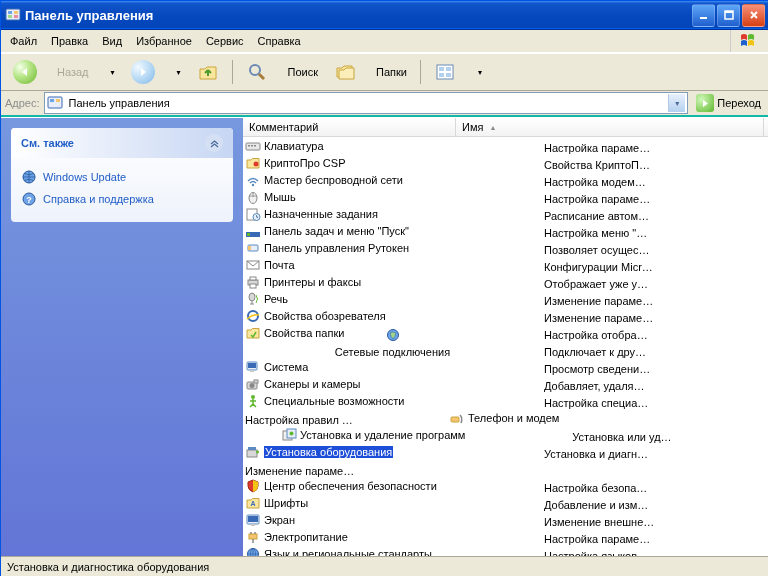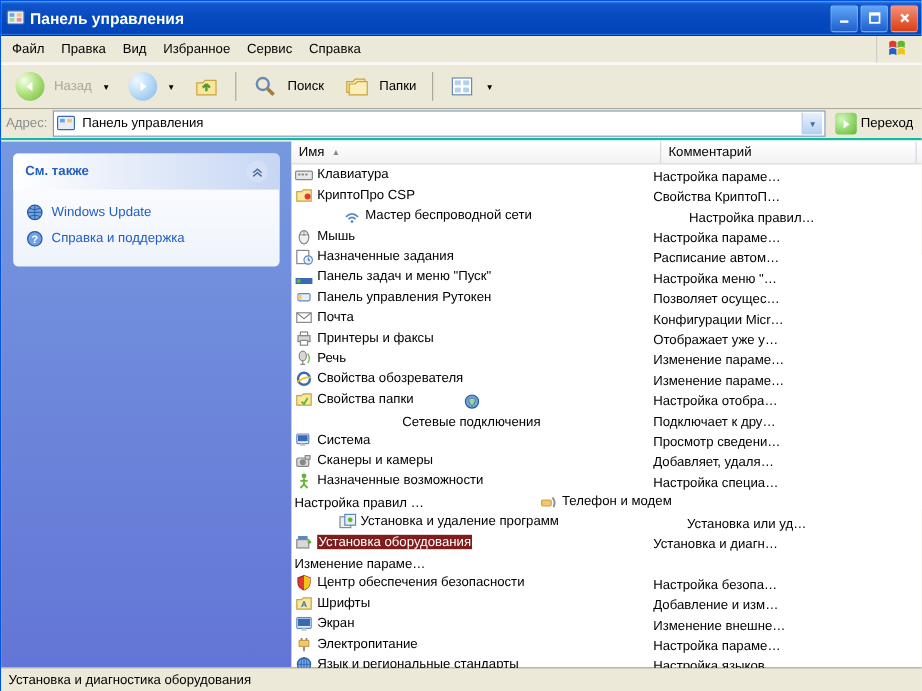--- a/index.html
+++ b/index.html
@@ -7,21 +7,21 @@
 .titlebar{height:28px;background:linear-gradient(180deg,#3f8cf3 0%,#1156cc 8%,#0a4bc0 40%,#0549c0 50%,#0345b8 95%,#026bfd 100%);display:flex;align-items:center;padding:0 4px;color:#fff;font-weight:bold;font-size:13px;border-bottom:1px solid #003399}
 .titlebar .ticon{width:16px;height:16px;margin-right:4px}
 .titlebar .title{flex:1}
 .tbtn{width:21px;height:21px;border-radius:3px;margin-left:2px;display:flex;align-items:center;justify-content:center;border:1px solid #fff3;color:#fff;font-weight:bold;font-size:11px}
 .tbtn.min,.tbtn.max{background:linear-gradient(180deg,#5fa7f8,#1f5fce)}
 .tbtn.close{background:linear-gradient(180deg,#f59079,#d83f13)}
 .menubar{height:22px;background:#ece9d8;border-bottom:1px solid #fff;display:flex;align-items:center;padding:0 2px}
 .menubar .mi{padding:2px 7px;cursor:default}
 .menubar .xpflag{margin-left:auto;width:36px;height:22px;background:#ece9d8;display:flex;align-items:center;justify-content:center;border-left:1px solid #ccc}
 .toolbar{height:36px;background:#ece9d8;border-top:1px solid #fff;border-bottom:1px solid #aca899;display:flex;align-items:center;padding:0 6px;gap:4px}
-.tbutton{display:flex;align-items:center;padding:3px 5px;border:1px solid transparent;border-radius:3px;gap:8px;color:#aca899}
+.tbutton{display:flex;align-items:center;padding:3px 5px;border:1px solid transparent;border-radius:3px;gap:20px;color:#aca899}
 .tbutton.en{color:#000}
 .tcircle{width:24px;height:24px;border-radius:12px;background:radial-gradient(circle at 30% 30%,#f0f8ff,#c4e0f7 40%,#7cb8e8);display:flex;align-items:center;justify-content:center}
 .tcircle.green{background:radial-gradient(circle at 30% 30%,#f4ffe9,#b8e68a 40%,#6fb82e)}
 .dropchev{font-size:8px;color:#000;margin-left:2px}
 .sep{width:1px;height:24px;background:#aca899;margin:0 3px}
 .ticon-sm{width:22px;height:22px}
 .addrbar{height:24px;background:#ece9d8;border-bottom:2px solid #14b8a6;display:flex;align-items:center;padding:0 4px;gap:4px}
 .addrbar label{color:#8d8d8d}
 .addrfield{flex:1;height:20px;background:#fff;border:1px solid #7f9db9;display:flex;align-items:center;padding:0 2px}
 .addrfield .aicon{width:16px;height:16px;margin-right:4px}
@@ -39,21 +39,21 @@
 .linkicon{width:16px;height:16px}
 .main{flex:1;display:flex;flex-direction:column;background:#fff;min-width:0}
 .colhdrs{height:18px;display:flex;border-bottom:1px solid #d8d8d8;background:linear-gradient(180deg,#fff,#f2f2f2)}
 .colh{display:flex;align-items:center;padding:0 6px;border-right:1px solid #d8d8d8;font-size:11px;color:#000}
 .colh .sortarr{margin-left:6px;font-size:7px;color:#888}
 .listview{flex:1;overflow-y:auto;overflow-x:hidden;position:relative}
 .row{display:flex;height:17px;align-items:flex-end}
 .cell{overflow:hidden;white-space:nowrap;text-overflow:ellipsis;padding:0 2px}
 .cell.name{display:flex;align-items:center;gap:3px}
 .itemicon{width:16px;height:16px;flex-shrink:0}
-.row.sel .cell.name span{background:#7f1d1d;color:#fff;padding:0 1px}
+.row.sel .cell.name span{background:#1d4ed8;color:#fff;padding:0 1px}
 .statusbar{height:20px;background:#ece9d8;border-top:1px solid #aca899;display:flex;align-items:center;padding:0 6px}
 
 .listview::-webkit-scrollbar{width:17px}
 .listview::-webkit-scrollbar-track{background:#f1efe2}
 .listview::-webkit-scrollbar-thumb{background:linear-gradient(90deg,#c6d4ee,#e8effb,#c6d4ee);border:1px solid #b4c4e0}
 .listview::-webkit-scrollbar-button{height:17px;background:linear-gradient(180deg,#e8effb,#c6d4ee);border:1px solid #b4c4e0}
 </style>
 </head>
 <body>
 
@@ -200,26 +200,26 @@
                 <text x="8" y="11.5" font-size="9" text-anchor="middle" fill="#fff" font-weight="bold">?</text>
               </svg>
               <span>Справка и поддержка</span>
             </div>
           </div>
       </div>
     </div>
 
     <div class="main">
       <div class="colhdrs">
+        <div class="colh" id="colh-comment" style="width: 200px;">
+          <span>Комментарий</span>
+        </div>
         <div class="colh" id="colh-name" style="width: 295px;">
           <span>Имя</span>
           <span class="sortarr">▲</span>
-        </div>
-        <div class="colh" id="colh-comment" style="width: 200px;">
-          <span>Комментарий</span>
         </div>
       </div>
       <div class="listview" id="listview">
           <div class="row">
             <div class="cell name" style="width: 295px;">
               <svg class="itemicon" viewBox="0 0 16 16">
                 <rect x="1" y="5" width="14" height="7" rx="1" fill="#e8e8e8" stroke="#888"></rect>
                 <rect x="3" y="7" width="2" height="1.5" fill="#888"></rect>
                 <rect x="6" y="7" width="2" height="1.5" fill="#888"></rect>
                 <rect x="9" y="7" width="2" height="1.5" fill="#888"></rect>
@@ -232,29 +232,29 @@
             <div class="cell name" style="width: 295px;">
               <svg class="itemicon" viewBox="0 0 16 16">
                 <path d="M2 5 L6 5 L7.5 3.5 L14 3.5 L14 13 L2 13 Z" fill="#f9e7a0" stroke="#caa43c"></path>
                 <circle cx="11" cy="9" r="2.5" fill="#e03a2e"></circle>
               </svg>
               <span>КриптоПро CSP</span>
             </div>
             <div class="cell" style="width: 200px;">Свойства КриптоП…</div>
           </div>
           <div class="row">
-            <div class="cell name" style="width: 295px; margin-left: 40px;">
+            <div class="cell name" style="width: 295px;">
               <svg class="itemicon" viewBox="0 0 16 16">
                 <path d="M3 9 Q8 4 13 9" fill="none" stroke="#5a8ac0" stroke-width="1.5"></path>
                 <path d="M5 11 Q8 8 11 11" fill="none" stroke="#5a8ac0" stroke-width="1.5"></path>
                 <circle cx="8" cy="13" r="1.2" fill="#5a8ac0"></circle>
               </svg>
               <span>Мастер беспроводной сети</span>
             </div>
-            <div class="cell" style="width: 200px;">Настройка правил…</div>
+            <div class="cell" style="width: 200px;">Настройка модем…</div>
           </div>
           <div class="row">
             <div class="cell name" style="width: 295px;">
               <svg class="itemicon" viewBox="0 0 16 16">
                 <ellipse cx="8" cy="9" rx="4" ry="5.5" fill="#f0f0f0" stroke="#888"></ellipse>
                 <path d="M8 3.5 V8 M4 7 H12" stroke="#888" stroke-width="0.8"></path>
               </svg>
               <span>Мышь</span>
             </div>
             <div class="cell" style="width: 200px;">Настройка параме…</div>
@@ -373,21 +373,21 @@
               <span>Сканеры и камеры</span>
             </div>
             <div class="cell" style="width: 200px;">Добавляет, удаля…</div>
           </div>
           <div class="row">
             <div class="cell name" style="width: 295px;">
               <svg class="itemicon" viewBox="0 0 16 16">
                 <circle cx="8" cy="4" r="2" fill="#5fb82e"></circle>
                 <path d="M8 6 V11 M5 8 H11 M8 11 L5 14 M8 11 L11 14" stroke="#5fb82e" stroke-width="1.5"></path>
               </svg>
-              <span>Назначенные возможности</span>
+              <span>Специальные возможности</span>
             </div>
             <div class="cell" style="width: 200px;">Настройка специа…</div>
           </div>
           <div class="row">
             <div class="cell" style="width: 200px;">Настройка правил …</div>
             <div class="cell name" style="width: 295px;">
               <svg class="itemicon" viewBox="0 0 16 16">
                 <rect x="2" y="7" width="8" height="5" rx="1" fill="#f3c56e" stroke="#caa43c"></rect>
                 <path d="M11 5 Q14 8 12 13" fill="none" stroke="#888" stroke-width="1.5"></path>
               </svg>

